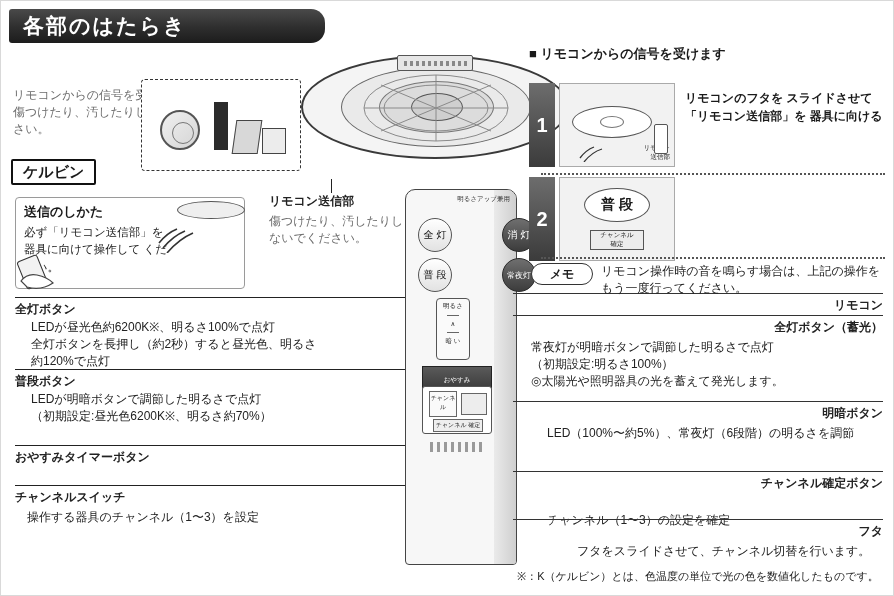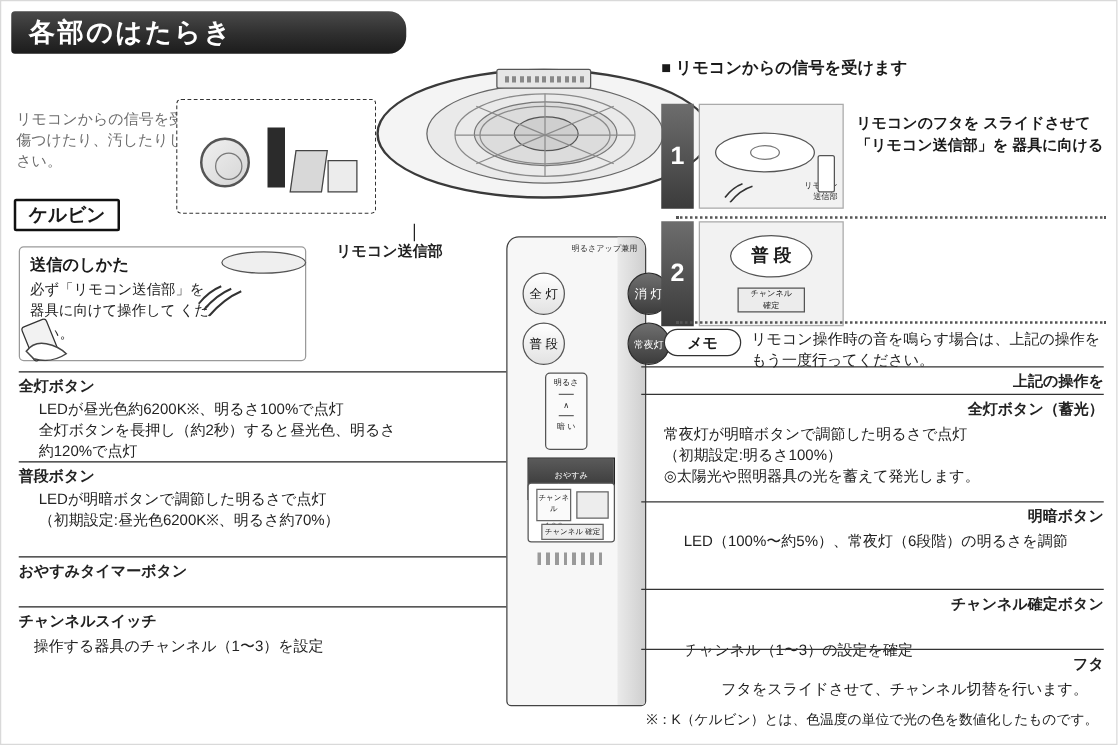--- a/index.html
+++ b/index.html
@@ -263,20 +263,21 @@
   </div>
 
   <div class="dash-box">
     <div class="circ"></div>
     <div class="blk"></div>
     <div class="p1"></div>
     <div class="p2"></div>
   </div>
 
   <div class="t b" style="left:268px; top:192px;">リモコン送信部</div>
+  <div class="t gray" style="left:268px; top:212px; width:135px;">傷つけたり、汚したりしないでください。</div>
   <div class="vline" style="left:330px; top:178px; height:14px;"></div>
 
   <div class="send-box">
     <div class="hdr">送信のしかた</div>
     <div class="body">必ず「リモコン送信部」を
 器具に向けて操作して
 ください。</div>
   </div>
   <div class="lamp-small">
       <div class="e"></div>
@@ -341,21 +342,21 @@
 （初期設定:昼光色6200K※、明るさ約70%）</div>
   <div class="label-line" style="left:14px; top:368px; width:390px;"></div>
 
   <div class="t b" style="left:14px; top:448px;">おやすみタイマーボタン</div>
   <div class="label-line" style="left:14px; top:444px; width:390px;"></div>
 
   <div class="t b" style="left:14px; top:488px;">チャンネルスイッチ</div>
   <div class="t" style="left:26px; top:508px; width:330px;">操作する器具のチャンネル（1〜3）を設定</div>
   <div class="label-line" style="left:14px; top:484px; width:390px;"></div>
 
-  <div class="t b" style="right:10px; top:296px; text-align:right;">上記の操作を</div>
+  <div class="t b" style="right:10px; top:296px; text-align:right;">リモコン</div>
   <div class="hr-r" style="top:292px; width:370px;"></div>
 
   <div class="t b" style="right:10px; top:318px; text-align:right;">全灯ボタン（蓄光）</div>
   <div class="t" style="left:530px; top:338px; width:356px;">常夜灯が明暗ボタンで調節した明るさで点灯
 （初期設定:明るさ100%）
 ◎太陽光や照明器具の光を蓄えて発光します。</div>
   <div class="hr-r" style="top:314px; width:370px;"></div>
 
   <div class="t b" style="right:10px; top:404px; text-align:right;">明暗ボタン</div>
   <div class="t" style="left:546px; top:424px; width:340px;">LED（100%〜約5%）、常夜灯（6段階）の明るさを調節</div>

